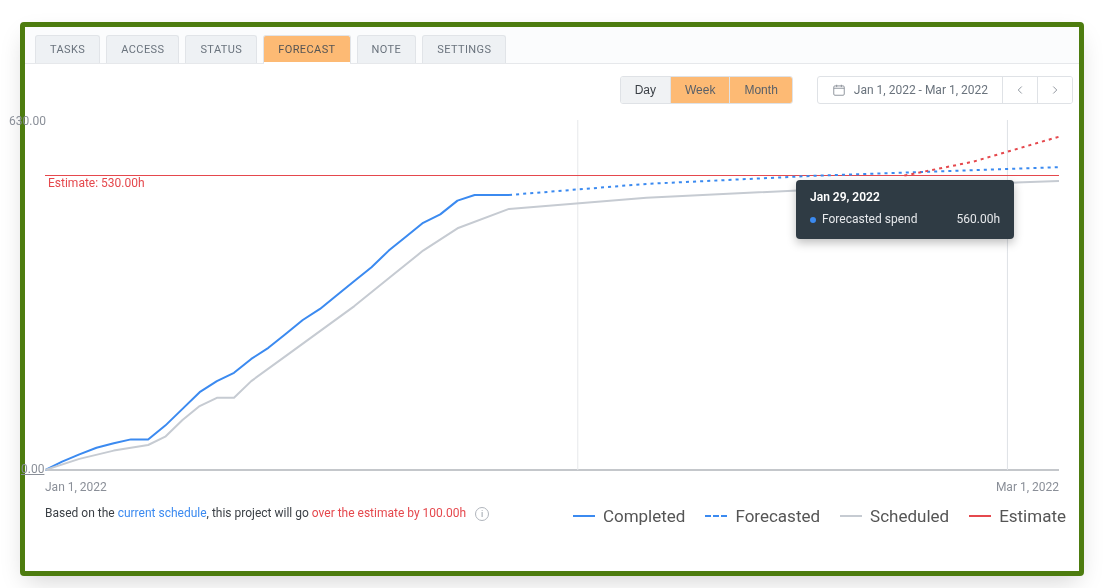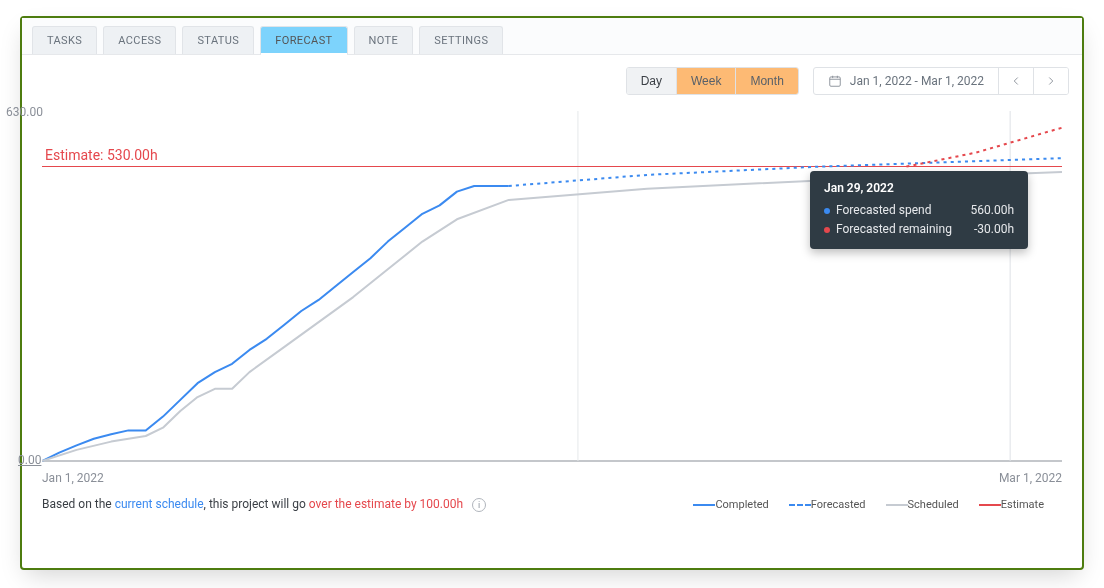--- a/index.html
+++ b/index.html
@@ -1,37 +1,37 @@
 <!DOCTYPE html>
 <html><head>
 <meta charset="utf-8">
 <style>
   html,body{margin:0;padding:0;font-family:-apple-system,BlinkMacSystemFont,"Segoe UI",Roboto,Arial,sans-serif;background:#fff;}
   .page{width:1104px;height:588px;position:relative;box-sizing:border-box;padding:16px 20px;}
-  .card{background:#fff;border:2px solid #4d7c0f;border-radius:4px;padding:0;box-shadow:0 10px 24px -6px rgba(0,0,0,.18);height:554px;box-sizing:border-box;}
+  .card{background:#fff;border:5px solid #4d7c0f;border-radius:4px;padding:0;box-shadow:0 10px 24px -6px rgba(0,0,0,.18);height:554px;box-sizing:border-box;margin-top:6px;}
   .tabs{display:flex;gap:6px;padding:8px 10px 0 10px;border-bottom:1px solid #e6e8eb;background:#fbfcfd;}
   .tab{font-size:11px;letter-spacing:.4px;color:#6a737d;background:#eef1f4;border:1px solid #e1e4e8;border-bottom:none;padding:7px 14px;border-radius:3px 3px 0 0;cursor:pointer;}
-  .tab.active{background:#7dd3fc;color:#555;position:relative;}
+  .tab.active{background:#fdba74;color:#555;position:relative;}
   .tab.active::after{content:"";position:absolute;left:0;right:0;bottom:-1px;height:2px;background:#fff;}
-  .toolbar{display:flex;justify-content:flex-end;align-items:center;gap:14px;padding:12px 13px 6px 16px;}
+  .toolbar{display:flex;justify-content:flex-end;align-items:center;gap:24px;padding:12px 6px 6px 16px;}
   .seg{display:flex;border:1px solid #dfe2e6;border-radius:3px;overflow:hidden;}
   .seg button{border:none;background:#fdba74;font-size:12px;color:#586069;padding:6px 14px;cursor:pointer;}
   .seg button+button{border-left:1px solid #dfe2e6;}
   .seg button.sel{background:#f0f2f4;color:#3a3f45;}
   .range{display:flex;align-items:center;border:1px solid #dfe2e6;border-radius:3px;overflow:hidden;}
   .range .lbl{display:flex;align-items:flex-end;gap:8px;font-size:12px;color:#6a737d;padding:6px 14px;}
   .range .nav{border-left:1px solid #dfe2e6;background:#fff;padding:6px 10px;cursor:pointer;display:flex;align-items:center;}
   .icn{width:14px;height:14px;display:inline-block;stroke:#8a9099;fill:none;stroke-width:1.6;}
   .chart-wrap{position:relative;height:370px;margin:10px 20px 0 20px;}
   .axis-lbl{position:absolute;font-size:12px;color:#8a8f98;}
-  .footer{display:flex;justify-content:space-between;padding:12px 38px 0 20px;font-size:12px;color:#3a3f45;margin-top:4px;}
+  .footer{display:flex;justify-content:space-between;padding:12px 13px 0 20px;font-size:12px;color:#3a3f45;margin-top:4px;}
   .foot-note a{color:#3b8af0;text-decoration:none;}
   .foot-note .over{color:#e5484d;}
   .legend{display:flex;gap:20px;align-items:center;}
-  .lg{display:flex;align-items:center;font-size:11px;color:#555;}
+  .lg{display:flex;align-items:center;gap:8px;font-size:17px;color:#555;}
   .sw{width:22px;height:0;border-top:2px solid;display:inline-block;}
   .sw.dashed{border-top-style:dashed;}
   .tooltip{position:absolute;background:#2f3b44;color:#fff;border-radius:4px;padding:10px 14px;font-size:12px;min-width:190px;box-shadow:0 4px 10px rgba(0,0,0,.25);}
   .tooltip .ttl{font-weight:600;margin-bottom:6px;}
   .tooltip .row{display:flex;justify-content:space-between;gap:16px;line-height:1.6;color:#e6e8eb;}
   .tooltip .dot{width:6px;height:6px;border-radius:50%;display:inline-block;margin-right:6px;vertical-align:middle;}
   .info-ic{width:12px;height:12px;border:1px solid #b0b5bc;border-radius:50%;display:inline-flex;align-items:center;justify-content:center;font-size:9px;color:#9097a0;margin-left:6px;}
 </style>
 </head>
 <body>
@@ -84,32 +84,28 @@
           <path d="M0.0 350.0 L16.9 341.7 L33.9 334.4 L50.8 327.8 L67.8 323.3 L84.7 319.4 L101.7 319.4 L118.6 305.6 L135.6 288.9 L152.5 272.2 L169.5 261.1 L186.4 252.8 L203.4 238.9 L220.3 227.8 L237.3 213.9 L254.2 200.0 L271.2 188.9 L288.1 175.0 L305.1 161.1 L322.0 147.2 L339.0 130.6 L355.9 116.7 L372.9 102.8 L389.8 94.4 L406.8 80.6 L423.7 75.0 L440.7 75.0 L457.6 75.0 " fill="none" stroke="#3b8af0" stroke-width="2" stroke-linejoin="round"></path>
           <path d="M0.0 350.0 L33.9 338.9 L67.8 330.6 L101.7 325.0 L118.6 316.7 L135.6 300.0 L152.5 286.1 L169.5 277.8 L186.4 277.8 L203.4 261.1 L237.3 236.1 L271.2 211.1 L305.1 186.1 L339.0 158.3 L372.9 130.6 L406.8 108.3 L457.6 88.9 L593.2 77.8 L762.7 69.4 L1000.0 61.1 " fill="none" stroke="#c6cbd2" stroke-width="2" stroke-linejoin="round"></path>
           <path d="M457.6 75.0 L593.2 63.9 L762.7 55.6 L1000.0 47.2 " fill="none" stroke="#3b8af0" stroke-width="2" stroke-linejoin="round" stroke-dasharray="3 4"></path>
           <path d="M847.5 55.6 L915.3 41.7 L1000.0 16.7 " fill="none" stroke="#e5484d" stroke-width="2" stroke-linejoin="round" stroke-dasharray="3 4"></path>
         </svg>
 
       <span class="axis-lbl" style="left:-36px;top:-6px;">630.00</span>
       <span class="axis-lbl" style="left:-24px;bottom:14px;text-decoration:underline;">0.00</span>
       <span class="axis-lbl" style="left:0;bottom:-4px;">Jan 1, 2022</span>
       <span class="axis-lbl" style="right:0;bottom:-4px;">Mar 1, 2022</span>
-      <span class="axis-lbl" style="left:0;top:36px;color:#e5484d;font-size:14px;padding-left:3px;">Estimate: 530.00h</span>
+      <span class="axis-lbl" style="left:0;top:56px;color:#e5484d;font-size:12px;padding-left:3px;">Estimate: 530.00h</span>
 
-      <div class="tooltip" id="tt" style="right:34px;top:60px;">
+      <div class="tooltip" id="tt" style="right:45px;top:60px;">
         <div class="ttl">Jan 29, 2022</div>
         <div id="tt-rows">
             <div class="row">
               <span><span class="dot" style="background:#3b8af0"></span>Forecasted spend</span>
               <span>560.00h</span>
-            </div>
-            <div class="row">
-              <span><span class="dot" style="background:#e5484d"></span>Forecasted remaining</span>
-              <span>-30.00h</span>
             </div>
           </div>
       </div>
     </div>
 
     <div class="footer">
       <div class="foot-note">
         <span>Based on the </span><a href="#">current schedule</a><span>, this project will go </span><span class="over">over the estimate by 100.00h</span>
         <span class="info-ic">i</span>
       </div>

